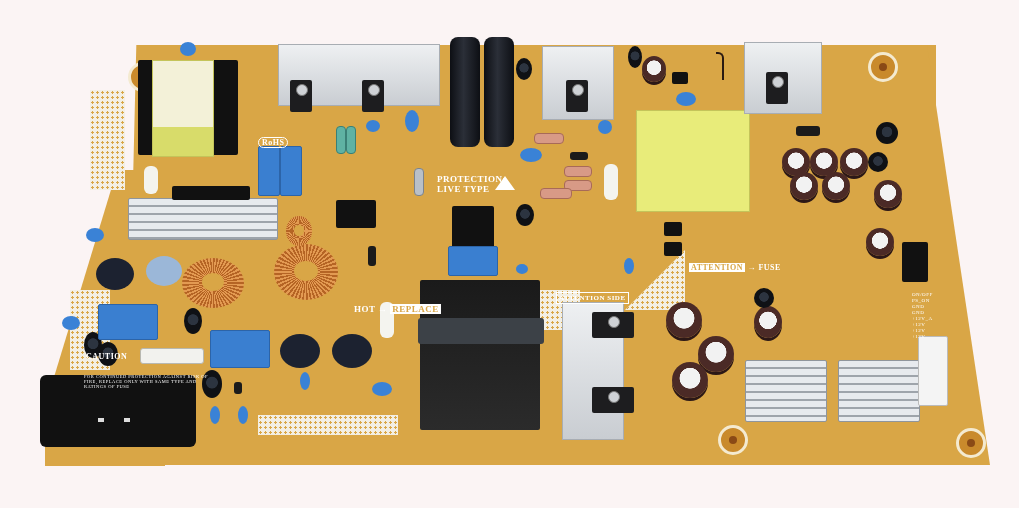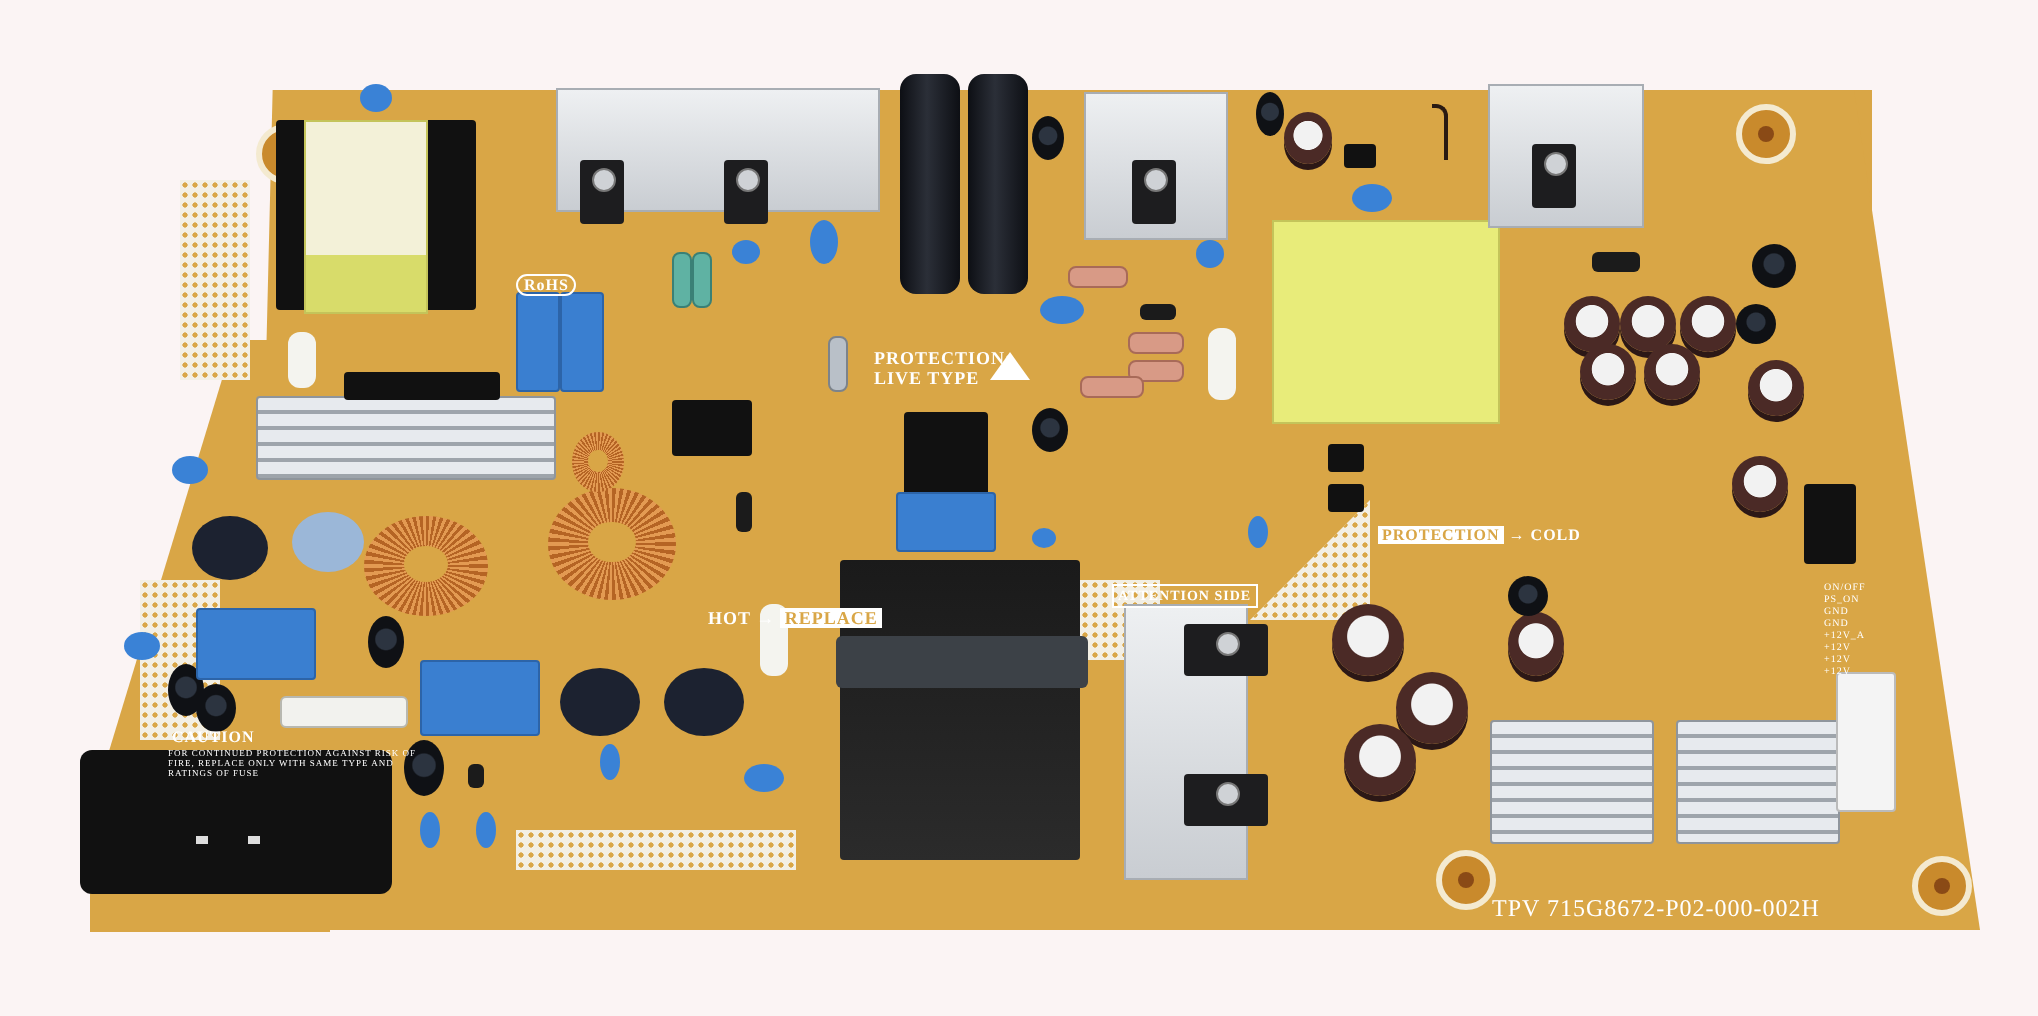--- a/index.html
+++ b/index.html
@@ -157,39 +157,38 @@
   <div class="ic" style="left:664px; top:242px; width:18px; height:14px;"></div>
   <div class="ic" style="left:672px; top:72px; width:16px; height:12px;"></div>
 
   <div class="silk" style="left:437px; top:174px; font-size:9px;">
     <div>PROTECTION:</div>
     <div>LIVE TYPE</div>
   </div>
   <div class="abs" style="left:495px; top:176px; width:0; height:0; border-left:10px solid transparent; border-right:10px solid transparent; border-bottom:14px solid #fff;"></div>
 
   <div class="silk" style="left:689px; top:263px; font-size:8px;">
-    <span style="background:#fff; color:#d9a646; padding:0 2px;">PROTECTION</span>
+    <span style="background:#fff; color:#d9a646; padding:0 2px;">ATTENTION</span>
     <span>→</span>
-    <span>COLD</span>
+    <span>FUSE</span>
   </div>
 
   <div class="silk" style="left:354px; top:304px; font-size:9px;">
     <span>HOT</span>
     <span>→</span>
     <span style="background:#fff; color:#d9a646; padding:0 2px;">REPLACE</span>
   </div>
 
   <div class="silk" style="left:556px; top:292px; font-size:7px; border:1px solid #fff; padding:1px 2px;">ATTENTION SIDE</div>
 
-  <div class="silk" style="left:86px; top:364px; font-size:8px;">CAUTION</div>
+  <div class="silk" style="left:86px; top:352px; font-size:8px;">CAUTION</div>
   <div class="silk" style="left:84px; top:374px; width:130px; font-size:4.5px; font-weight:normal; line-height:5px;">FOR CONTINUED PROTECTION AGAINST RISK OF FIRE, REPLACE ONLY WITH SAME TYPE AND RATINGS OF FUSE</div>
 
   <div class="silk" style="left:258px; top:137px; font-size:8px; border:1px solid #fff; border-radius:8px; padding:0 3px;">RoHS</div>
 
-  <div class="silk" style="left:746px; top:447px; font-size:12px; font-weight:normal;">TPV 715G8672-P02-000-002H</div>
 
   <div class="silk" style="left:912px; top:292px; font-size:5px; font-weight:normal; line-height:6px;">
     <div>ON/OFF</div>
     <div>PS_ON</div>
     <div>GND</div>
     <div>GND</div>
     <div>+12V_A</div>
     <div>+12V</div>
     <div>+12V</div>
     <div>+12V</div>

